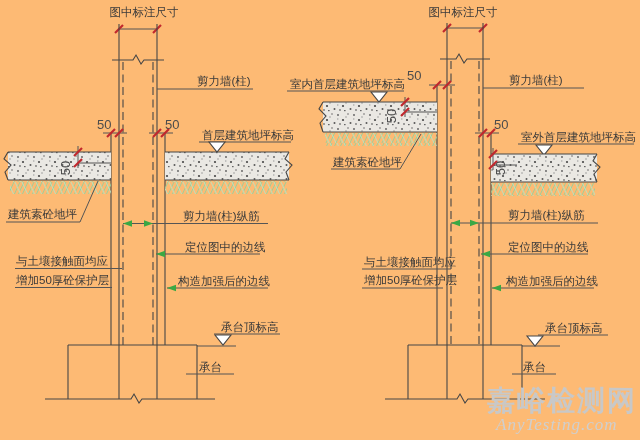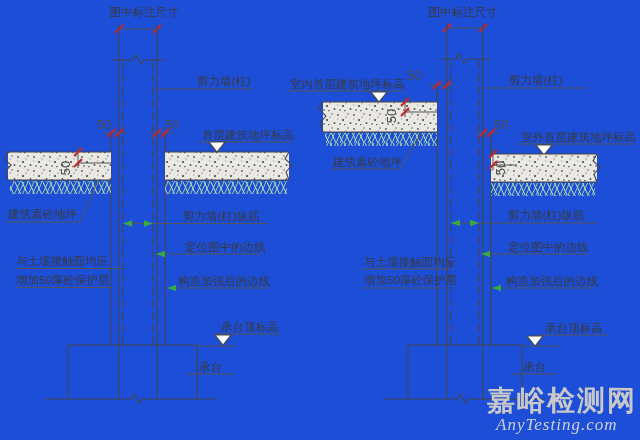--- a/index.html
+++ b/index.html
@@ -1,16 +1,16 @@
 <!DOCTYPE html>
 <html><head>
 <meta charset="utf-8">
 <style>
   html,body{margin:0;padding:0;background:#ffffff;}
-  #canvas{position:relative;width:640px;height:440px;background:#1d4ed8;overflow:hidden;
+  #canvas{position:relative;width:640px;height:440px;background:#fdba74;overflow:hidden;
           font-family:"Liberation Sans",sans-serif;}
   svg{position:absolute;left:0;top:0;}
   text{fill:#3a3a3a;font-family:"Liberation Sans",sans-serif;}
   .lbl{font-size:11.5px;}
   .dim{font-size:13px;fill:#4c4c4c;}
   .wm-cn{font-size:28px;font-weight:bold;fill:#c8c8c8;letter-spacing:2px;}
   .wm-en{font-size:17px;font-style:italic;fill:#cfcfcf;font-family:"Liberation Serif",serif;letter-spacing:1px;}
   .ln{stroke:#464646;stroke-width:1.1;fill:none;}
   .thin{stroke:#555555;stroke-width:1;fill:none;}
   .dash{stroke:#464646;stroke-width:1.1;fill:none;stroke-dasharray:8,4.5;}

